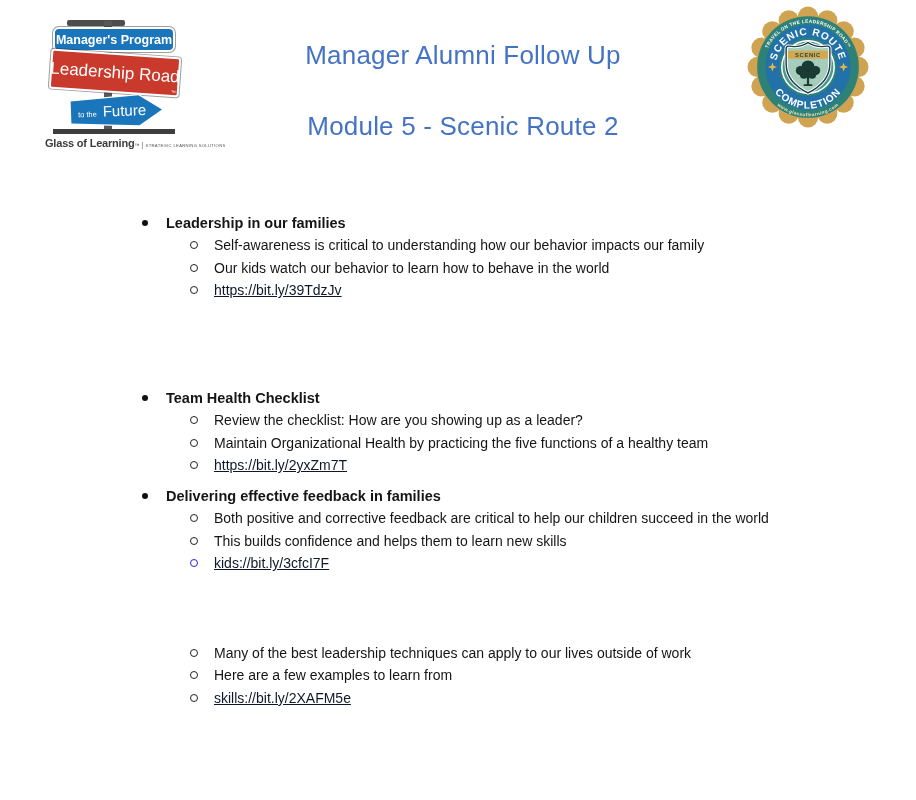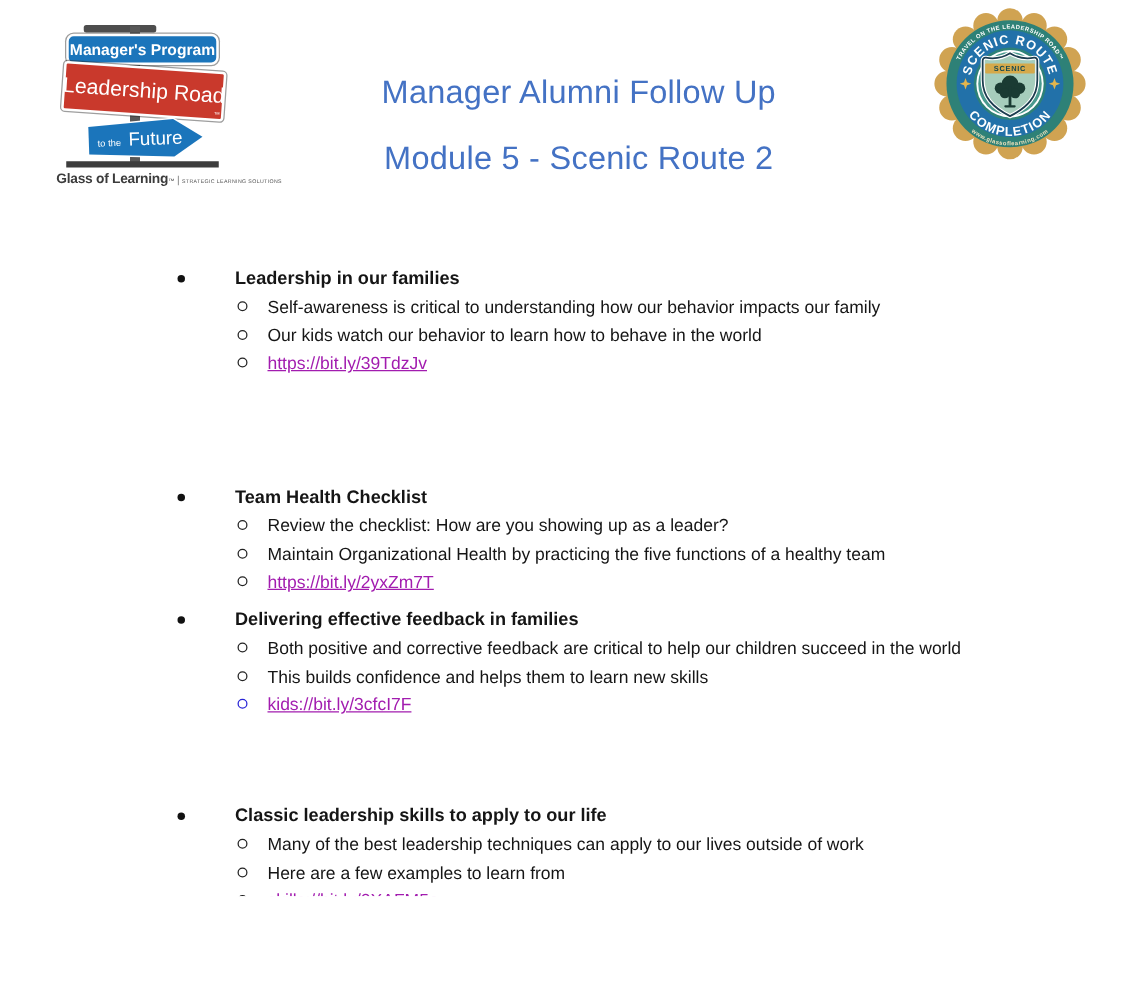--- a/index.html
+++ b/index.html
@@ -2,21 +2,21 @@
 <html><head>
 <meta charset="utf-8">
 <style>
   html,body{margin:0;padding:0;background:#fff;}
   .page{position:relative;width:916px;height:717px;background:#ffffff;overflow:hidden;
         font-family:"Liberation Sans",sans-serif;color:#111;}
 
   
   .doc-title{position:absolute;left:133px;width:660px;text-align:center;
              font-size:26px;color:#4472C4;letter-spacing:.2px;white-space:nowrap;}
-  #title-line1{top:58px;}
+  #title-line1{top:40px;}
   #title-line2{top:111px;text-align:center;}
 
   
   .logo{position:absolute;left:45px;top:8px;width:135px;height:142px;}
   .logo .crossbar{position:absolute;left:22px;top:12px;width:58px;height:6px;background:#4d4d4d;border-radius:2px;}
   .logo .pole{position:absolute;left:59px;top:13px;width:8px;height:110px;background:#585858;}
   .sign{position:absolute;display:flex;align-items:center;justify-content:center;
         color:#fff;text-align:center;border:2px solid #fff;box-shadow:0 0 0 1px rgba(40,40,40,.45);}
   .sign-blue1{left:8px;top:19px;width:118px;height:21px;background:#1B75BB;border-radius:6px;
               font-size:12.5px;font-weight:bold;white-space:nowrap;}
@@ -32,32 +32,32 @@
   .brandline .sep{font-size:8px;margin:0 2px;color:#777;}
   .brandline .tagline{font-size:4.2px;letter-spacing:.3px;color:#555;}
 
   
   .badge{position:absolute;left:747px;top:6px;width:122px;height:122px;}
 
   
   .section{position:absolute;left:140px;width:700px;font-size:14px;color:#151515;}
   #sec0{top:212px;} #sec1{top:347px;margin-top:40px;} #sec2{top:485px;} #sec3{top:642px;}
   .row{display:flex;line-height:22.4px;}
-  .row.l1{font-weight:bold;font-size:14.5px;gap:22px;}
+  .row.l1{font-weight:bold;font-size:14.5px;}
   .marker{flex:none;}
   .l1 .marker{width:26px;}
   .l2{padding-left:50px;}
   .l2 .marker{width:24px;}
   .l1 .marker::before{content:"";display:block;width:6px;height:6px;border-radius:50%;
                       background:#111;margin-top:8px;margin-left:2px;}
   .l2 .marker::before{content:"";display:block;width:8px;height:8px;border-radius:50%;
                       border:1.4px solid #222;box-sizing:border-box;margin-top:7px;}
   .l2.blue-marker .marker::before{border-color:#2824D6;}
   .txt{max-width:584px;}
-  a.doclink{color:#a21caf;text-decoration:underline;cursor:pointer;}
+  a.doclink{color:#0f172a;text-decoration:underline;cursor:pointer;}
 </style>
 </head>
 <body>
 
 <div class="page">
 
   <div class="logo">
     <div class="crossbar"></div>
     <div class="pole"></div>
     <div class="sign sign-blue1">
@@ -208,24 +208,20 @@
       <span class="marker"></span>
       <span class="txt">This builds confidence and helps them to learn new skills</span>
     </div>
     <div class="row l2 blue-marker">
       <span class="marker"></span>
       <span class="txt"><a class="doclink">kids://bit.ly/3cfcI7F</a></span>
     </div>
   </div>
 
   <div class="section" id="sec3">
-    <div class="row l1">
-      <span class="marker"></span>
-      <span class="txt">Classic leadership skills to apply to our life</span>
-    </div>
     <div class="row l2">
       <span class="marker"></span>
       <span class="txt">Many of the best leadership techniques can apply to our lives outside of work</span>
     </div>
     <div class="row l2">
       <span class="marker"></span>
       <span class="txt">Here are a few examples to learn from</span>
     </div>
     <div class="row l2">
       <span class="marker"></span>

